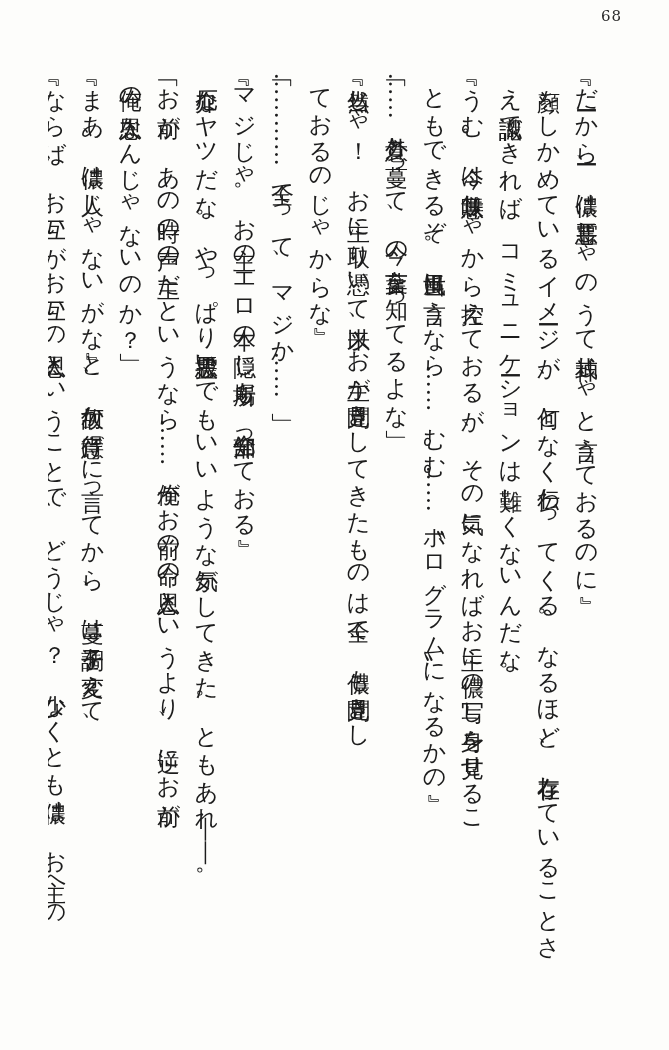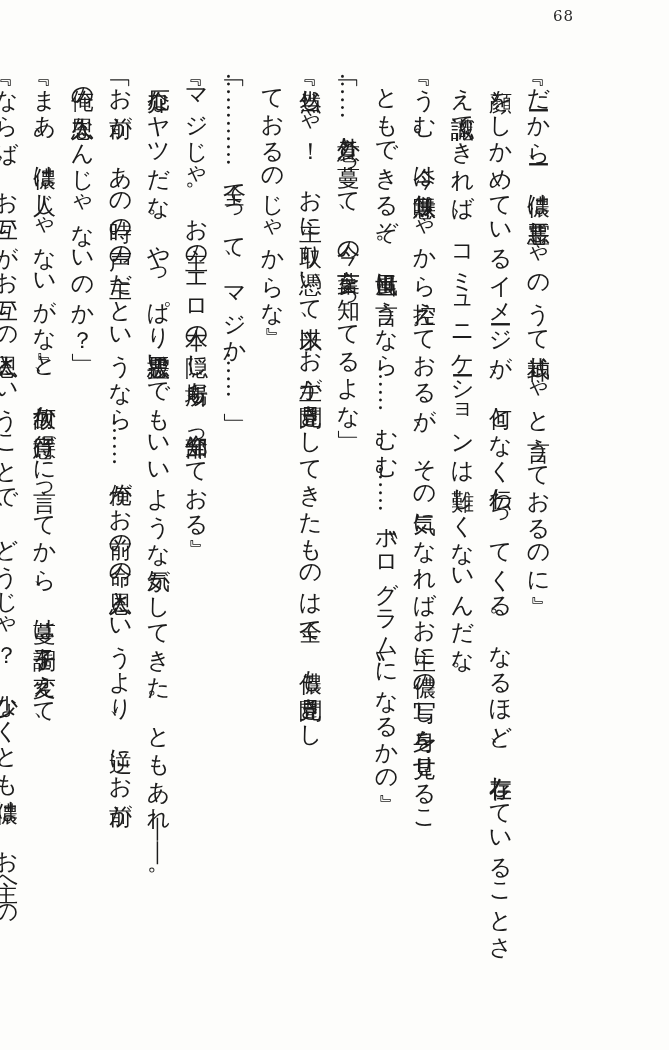--- a/index.html
+++ b/index.html
@@ -10,20 +10,21 @@
     background: #fdfdfb;
   }
   .page {
     position: relative;
     width: 600px;
     height: 1050px;
     background: #fdfdfb;
     overflow: hidden;
     font-family: "DejaVu Serif", "Liberation Serif", serif;
     color: #1c1c1c;
+    margin-left: 48px;
   }
   .page-number {
     position: absolute;
     top: 7px;
     right: 26px;
     font-size: 15px;
     letter-spacing: 1px;
     color: #2a2a2a;
   }
   .text-area {

